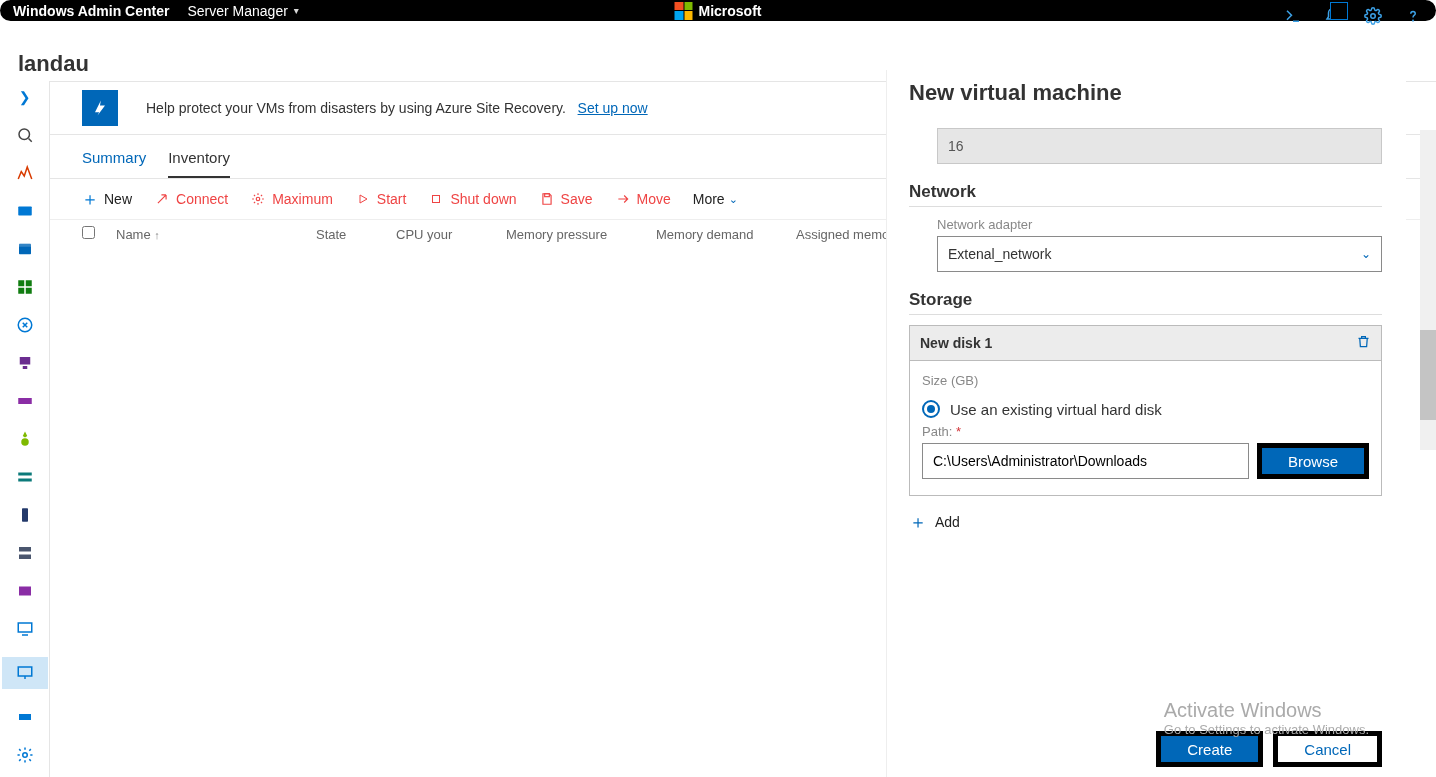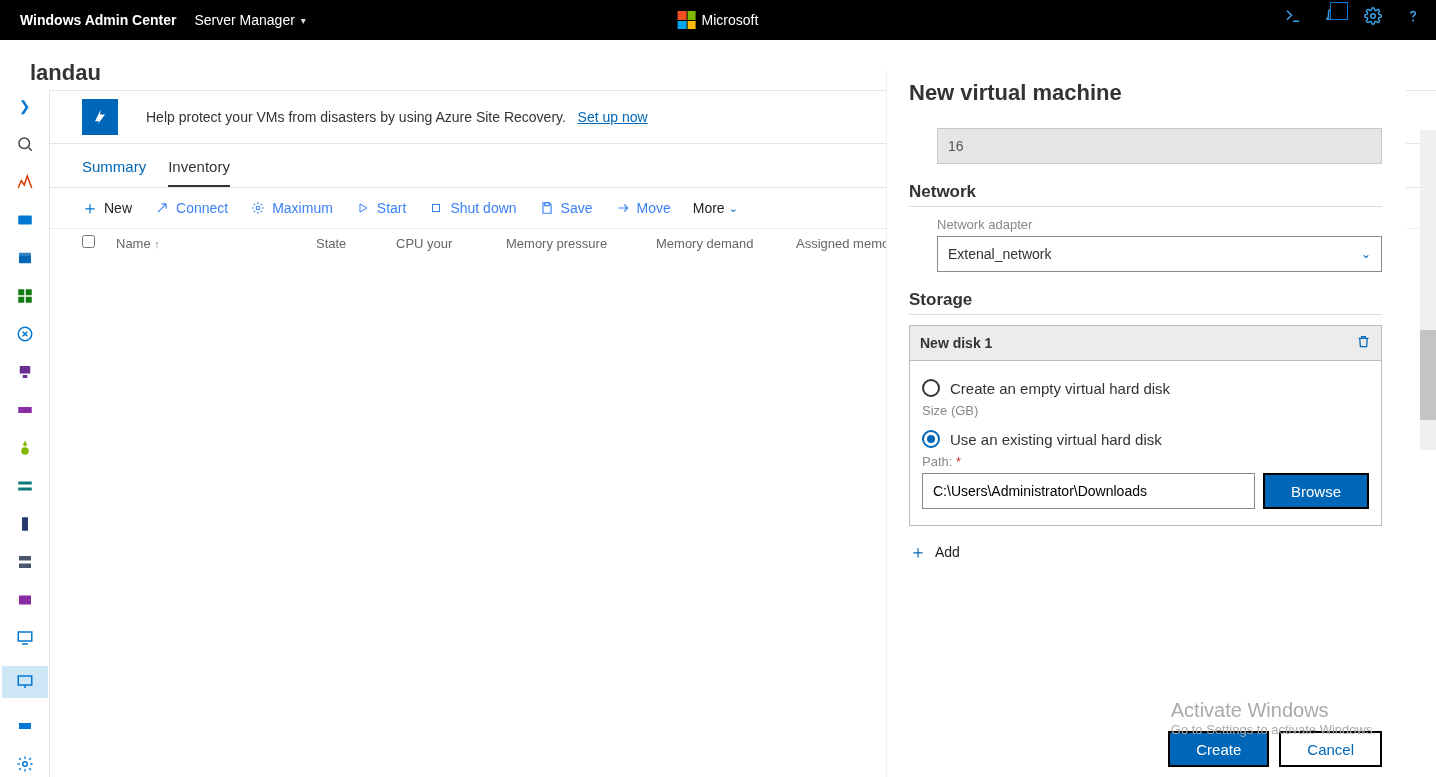--- a/index.html
+++ b/index.html
@@ -1,32 +1,32 @@
 <!DOCTYPE html>
 <html><head>
 <meta charset="utf-8">
 <style>
 * { box-sizing: border-box; margin: 0; padding: 0; }
 body { font-family: "Segoe UI", sans-serif; font-size: 14px; color: #333; overflow: hidden; width: 1436px; height: 777px; position: relative; background: #fff; }
 
 
-.topbar { background: #000; height: 40px; display: flex; align-items: center; color: #fff; padding: 0 20px; position: relative; }
+.topbar { background: #000; height: 21px; display: flex; align-items: center; color: #fff; padding: 0 13px; position: relative; border-radius: 12px; }
 .topbar .brand { font-size: 14px; font-weight: 600; margin-right: 18px; }
 .topbar .dropdown { font-size: 14px; display: flex; align-items: center; gap: 6px; }
 .topbar .chevron { font-size: 10px; opacity: .85; }
-.topbar .ms-logo { position: absolute; left: 50%; transform: translateX(-50%); display: flex; align-items: center; font-weight: 400; gap: 6px; }
+.topbar .ms-logo { position: absolute; left: 50%; transform: translateX(-50%); display: flex; align-items: center; font-weight: 700; gap: 6px; }
 .topbar .ms-logo .tiles { width: 18px; height: 18px; display: inline-grid; grid-template-columns: 1fr 1fr; grid-template-rows: 1fr 1fr; gap: 1px; }
 .topbar .ms-logo .tiles span:nth-child(1){background:#f25022;} .topbar .ms-logo .tiles span:nth-child(2){background:#7fba00;} .topbar .ms-logo .tiles span:nth-child(3){background:#00a4ef;} .topbar .ms-logo .tiles span:nth-child(4){background:#ffb900;}
 .topbar .right { position: absolute; right: 14px; top: 0; height: 32px; display: flex; align-items: center; gap: 22px; color: #3ca1e6; }
 .topbar .right span { display:inline-flex; align-items:center; justify-content:center; width:18px; height:18px; }
 .bell-wrap { position:relative; }
 .bell-badge { position:absolute; top:-5px; right:-6px; width:10px; height:10px; border:1px solid #0078d4; background:#000; font-size:7px; text-align:center; line-height:9px; color:#3ca1e6; }
 
 
-.title-row { padding: 20px 18px 4px 18px; font-size: 22px; font-weight: 600; margin-left: 12px; }
+.title-row { padding: 30px 18px 4px 18px; font-size: 22px; font-weight: 600; }
 
 
 .layout { display: flex; height: calc(777px - 32px - 46px); }
 
 
 .leftnav { width: 50px; border-right: 1px solid #e5e5e5; display: flex; flex-direction: column; align-items: center; padding-top: 6px; gap: 18px; }
 .leftnav .nav-ic { width: 20px; height: 20px; display:flex; align-items:center; justify-content:center; color:#0078d4; font-size:14px; position:relative;}
 .leftnav .nav-ic.selected { background:#cfe6f7; width:46px; height:32px; }
 .leftnav .nav-ic svg { width:18px; height:18px; }
 
@@ -37,21 +37,21 @@
 .banner .icon-box { width:36px; height:36px; background:#0067b8; display:flex; align-items:center; justify-content:center; color:#fff; font-size:18px;}
 .banner a { color:#0067b8; text-decoration: underline; }
 
 
 .tabs { display:flex; gap:22px; padding: 14px 32px 0 32px; border-bottom:1px solid #e5e5e5; }
 .tabs .tab { padding-bottom:10px; font-size:15px; color:#0067b8; cursor:pointer; }
 .tabs .tab.active { color:#333; font-weight:400; border-bottom:2px solid #333; }
 
 
 .cmdbar { display:flex; align-items:center; gap:22px; padding: 12px 32px; color:#666; }
-.cmdbar .cmd { display:flex; align-items:center; gap:6px; color:#3b82f6; }
+.cmdbar .cmd { display:flex; align-items:center; gap:6px; color:#ef4444; }
 .cmdbar .cmd.primary { color:#222; }
 .cmdbar .cmd .ci { width:16px; height:16px; display:inline-flex; align-items:center; justify-content:center; }
 .cmdbar .more { color:#222; display:flex; align-items:center; gap:4px; }
 .cmdbar .plus { color:#0078d4; font-size:18px; }
 
 
 .thead { display:flex; align-items:center; padding: 6px 32px; color:#666; font-size:13px; border-top:1px solid #eee; }
 .thead .cell:nth-child(1){width:34px;}
 .thead .cell:nth-child(2){width:200px;}
 .thead .cell:nth-child(3){width:80px;}
@@ -74,32 +74,32 @@
 .rpanel .select .chev { color:#0067b8; font-size:12px; }
 
 .disk-header { display:flex; justify-content:space-between; align-items:center; background:#ececec; border:1px solid #bbb; padding:8px 10px; font-weight:600; margin-top:4px;text-align:center;}
 .disk-body { border:1px solid #bbb; border-top:none; padding:12px 12px 16px 12px;}
 .radio { display:flex; align-items:center; gap:10px; margin:6px 0; font-size:15px; }
 .radio .r { width:18px; height:18px; border-radius:50%; border:2px solid #333; display:inline-block; position:relative;}
 .radio .r.checked { border-color:#0067b8;}
 .radio .r.checked:after { content:""; position:absolute; inset:3px; border-radius:50%; background:#0067b8;}
 .path-row { display:flex; gap:8px; margin-top:4px; }
 .path-row input { flex:1; }
-.btn { height:36px; padding:0 26px; border:2px solid #000000; background:#0067b8; color:#fff; font-size:15px; cursor:pointer;}
+.btn { height:36px; padding:0 26px; border:5px solid #000000; background:#0067b8; color:#fff; font-size:15px; cursor:pointer;}
 .btn.outline { background:#fff; color:#0067b8; }
 .add-row { display:flex; align-items:center; gap:8px; margin-top:14px; color:#222;}
 .add-row .plus { color:#0067b8; font-size:18px; }
 .footer-btns { position:absolute; bottom:10px; right:24px; display:flex; gap:10px; }
 .trash-icon { color:#0067b8; font-size:15px;}
 .rp-scroll { position:absolute; top:130px; right:0; width:16px; height:320px; background:#f0f0f0; }
 .rp-scroll .thumb { position:absolute; top:200px; width:16px; height:90px; background:#c4c4c4;}
 .req { color:#d13438; }
 
 
-.watermark { position:absolute; right:60px; bottom:40px; color:#aaa; z-index:0;}
+.watermark { position:absolute; right:67px; bottom:40px; color:#aaa; z-index:0;}
 .watermark .ln1 { font-size:20px; }
 .watermark .ln2 { font-size:13px; }
 </style>
 </head>
 <body>
 
 <div class="topbar">
   <span class="brand">Windows Admin Center</span>
   <span class="dropdown">
     <span>Server Manager</span>
@@ -361,24 +361,20 @@
 
   <div class="disk-header">
     <span>New disk 1</span>
     <span class="trash-icon">
       <svg width="15" height="15" viewBox="0 0 24 24" fill="none" stroke="currentColor" stroke-width="2">
           <path d="M4 7h16M9 7V4h6v3M6 7l1 13h10l1-13"></path>
         </svg>
     </span>
   </div>
   <div class="disk-body">
-    <label class="radio">
-      <span class="r"></span>
-      <span>Create an empty virtual hard disk</span>
-    </label>
     <div class="small-label">Size (GB)</div>
 
     <label class="radio" style="margin-top:12px;">
       <span class="r checked"></span>
       <span>Use an existing virtual hard disk</span>
     </label>
     <div class="small-label"><span>Path:</span> <span class="req">*</span></div>
     <div class="path-row">
       <input type="text" value="C:\Users\Administrator\Downloads" style="">
       <button class="btn">Browse</button>

